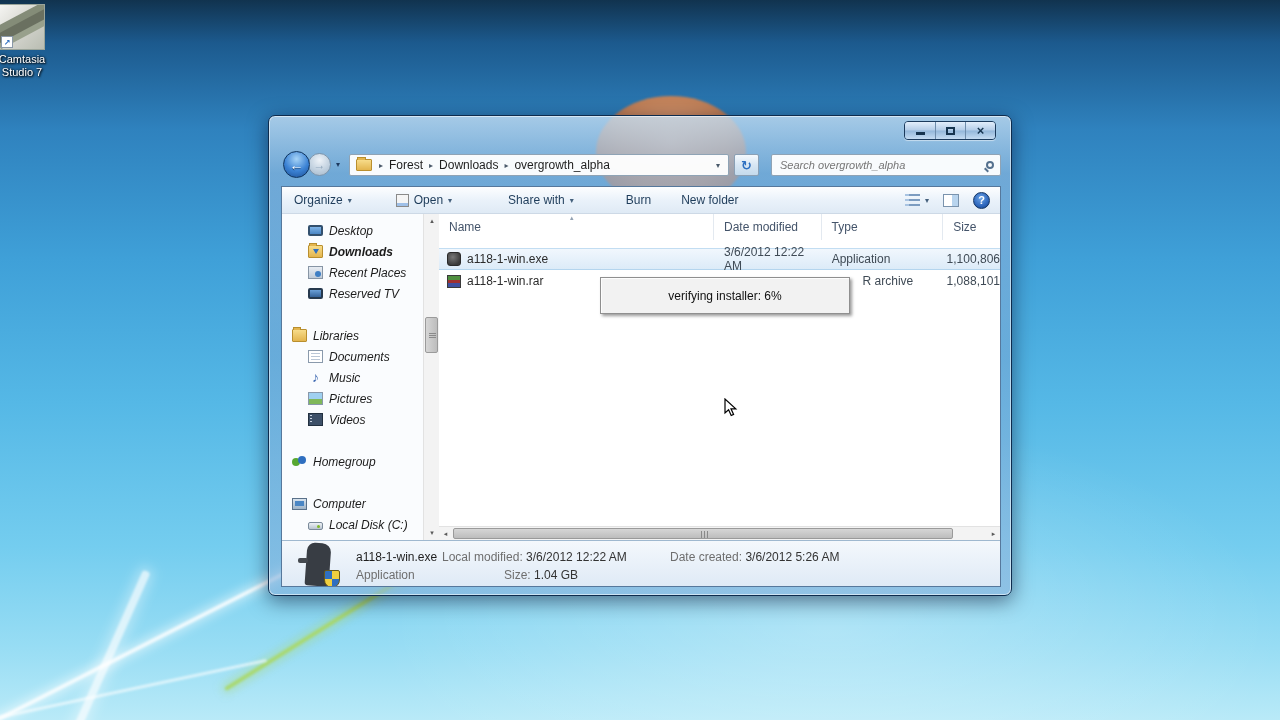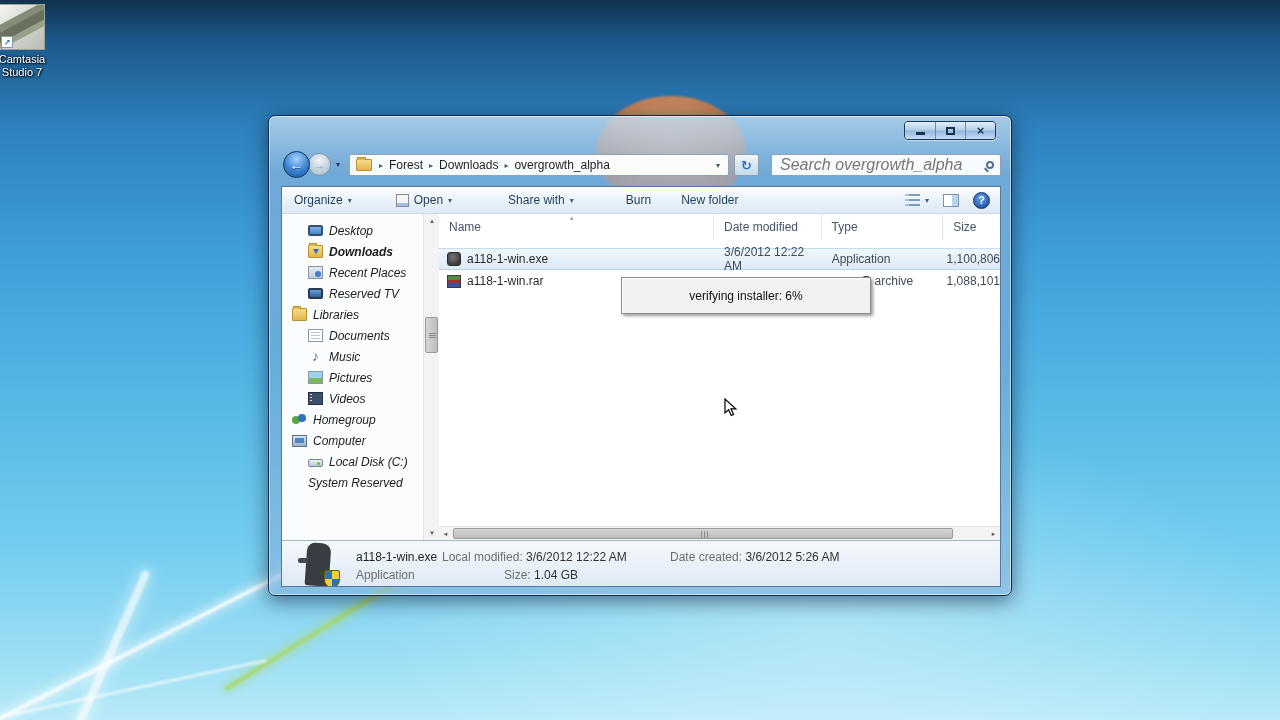--- a/index.html
+++ b/index.html
@@ -74,21 +74,21 @@
   .ab-folder::before{content:"";position:absolute;left:0;top:-3px;width:7px;height:2px;
     background:#e3b54e;border:1px solid #b98f2e;border-bottom:none;}
   .crumb{font-size:12px;color:#1e1e1e;padding:0 3px;white-space:nowrap;cursor:default;}
   .crumb-sep{font-size:8px;color:#4a5a6a;padding:0 3px;}
   .ab-drop{margin-left:auto;font-size:8px;color:#4a5a6a;padding:0 4px;}
   .refresh-btn{position:absolute;left:453px;top:2px;width:25px;height:22px;border:1px solid #8aa0b5;
     border-radius:2px;background:linear-gradient(#f4f9fd,#d7e6f3 50%,#c4daec);display:flex;
     align-items:center;justify-content:center;color:#2d6fc0;font-weight:bold;font-size:13px;}
   .searchbox{position:absolute;left:490px;top:2px;width:230px;height:22px;background:rgba(255,255,255,.95);
     border:1px solid #8fa3b5;border-radius:2px;display:flex;align-items:center;padding:0 6px;}
-  .searchbox input{flex:1;border:none;outline:none;background:transparent;font-size:16px;
+  .searchbox input{flex:1;border:none;outline:none;background:transparent;font-size:11px;
     font-family:"Liberation Sans","DejaVu Sans",sans-serif;color:#333;min-width:0;}
   .searchbox input::placeholder{font-style:italic;color:#767676;opacity:1;}
   .magnifier{width:8px;height:8px;border:2px solid #55718e;border-radius:50%;position:relative;
     margin-left:4px;flex:0 0 8px;}
   .magnifier::after{content:"";position:absolute;left:-4px;top:6px;width:5px;height:2px;
     background:#55718e;transform:rotate(45deg);}
 
   
   .inner{position:absolute;left:12px;top:70px;width:720px;height:401px;background:#fff;
     border:1px solid #56789c;display:flex;flex-direction:column;overflow:hidden;}
@@ -111,21 +111,21 @@
   .help-icon{width:17px;height:17px;border-radius:50%;color:#fff;font-size:11px;font-weight:bold;
     background:radial-gradient(circle at 45% 35%,#6aa4e8,#2a62b8 65%,#17407e);
     display:flex;align-items:center;justify-content:center;border:1px solid #123463;}
 
   
   .main{flex:0 0 326px;height:326px;display:flex;overflow:hidden;}
   .sidebar{flex:0 0 141px;background:#fafcfe;overflow:hidden;position:relative;font-style:italic;}
   .side-item{height:21px;display:flex;align-items:center;gap:6px;padding-left:26px;
     font-size:12px;color:#1c1c1c;cursor:default;white-space:nowrap;}
   .side-item.root{padding-left:10px;}
-  .side-item.gap{}
+  .side-item.gap{margin-top:21px;}
   .side-item.sel{font-weight:bold;}
   .ic{width:15px;height:13px;flex:0 0 15px;position:relative;}
   .ic-desktop,.ic-rectv{height:11px;background:linear-gradient(#7fb4e8,#4a86c4);
     border:2px solid #32506e;border-radius:2px;}
   .ic-rectv{border-color:#26394e;background:linear-gradient(#6aa0d8,#35639a);}
   .ic-folder,.ic-lib{background:linear-gradient(#f7dc8a,#e3b54e);border:1px solid #b98f2e;border-radius:1px;}
   .ic-folder::before,.ic-lib::before{content:"";position:absolute;left:0;top:-3px;width:6px;height:2px;
     background:#e3b54e;border:1px solid #b98f2e;border-bottom:none;}
   .ic-dl::after{content:"";position:absolute;left:4px;top:3px;width:0;height:0;
     border:3px solid transparent;border-top:5px solid #2f6fc0;}
@@ -202,21 +202,21 @@
     background-image:linear-gradient(90deg,#2f6fc0 50%,#f0cf3f 50%),
       linear-gradient(90deg,#f0cf3f 50%,#2f6fc0 50%);
     background-size:100% 50%;background-position:0 0,0 100%;background-repeat:no-repeat;}
   .d-name{position:absolute;left:74px;top:9px;color:#1e1e1e;}
   .d-type{position:absolute;left:74px;top:27px;color:#6e6e6e;}
   .d-field{position:absolute;white-space:nowrap;}
   .d-label{color:#6e6e6e;} .d-value{color:#333;}
   .f-dm{left:160px;top:9px;} .f-sz{left:222px;top:27px;} .f-dc{left:388px;top:9px;}
 
   
-  .popup{position:absolute;left:352px;top:161px;width:250px;height:37px;background:#f2f2f2;
+  .popup{position:absolute;left:331px;top:161px;width:250px;height:37px;background:#f2f2f2;
     border:1px solid #8f8f8f;box-shadow:2px 2px 3px rgba(0,0,0,.4),inset 1px 1px 0 #fdfdfd;
     display:flex;align-items:center;justify-content:center;font-size:12px;color:#111;z-index:6;}
 
   
   .cursor{position:absolute;left:724px;top:398px;z-index:10;}
 </style>
 </head>
 <body>
 
 <div class="desktop">

